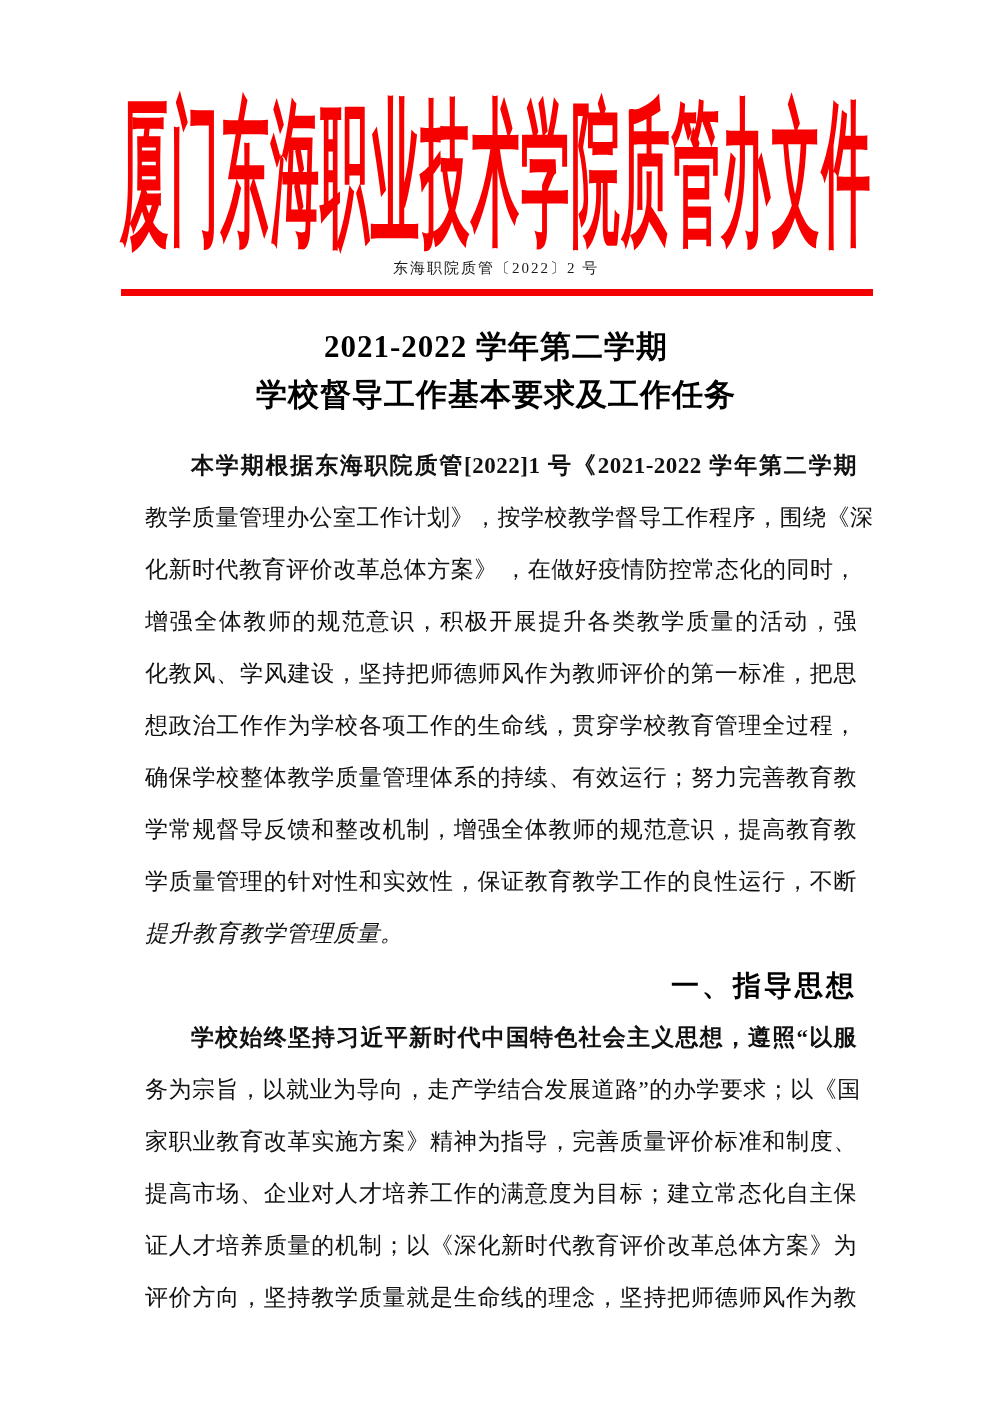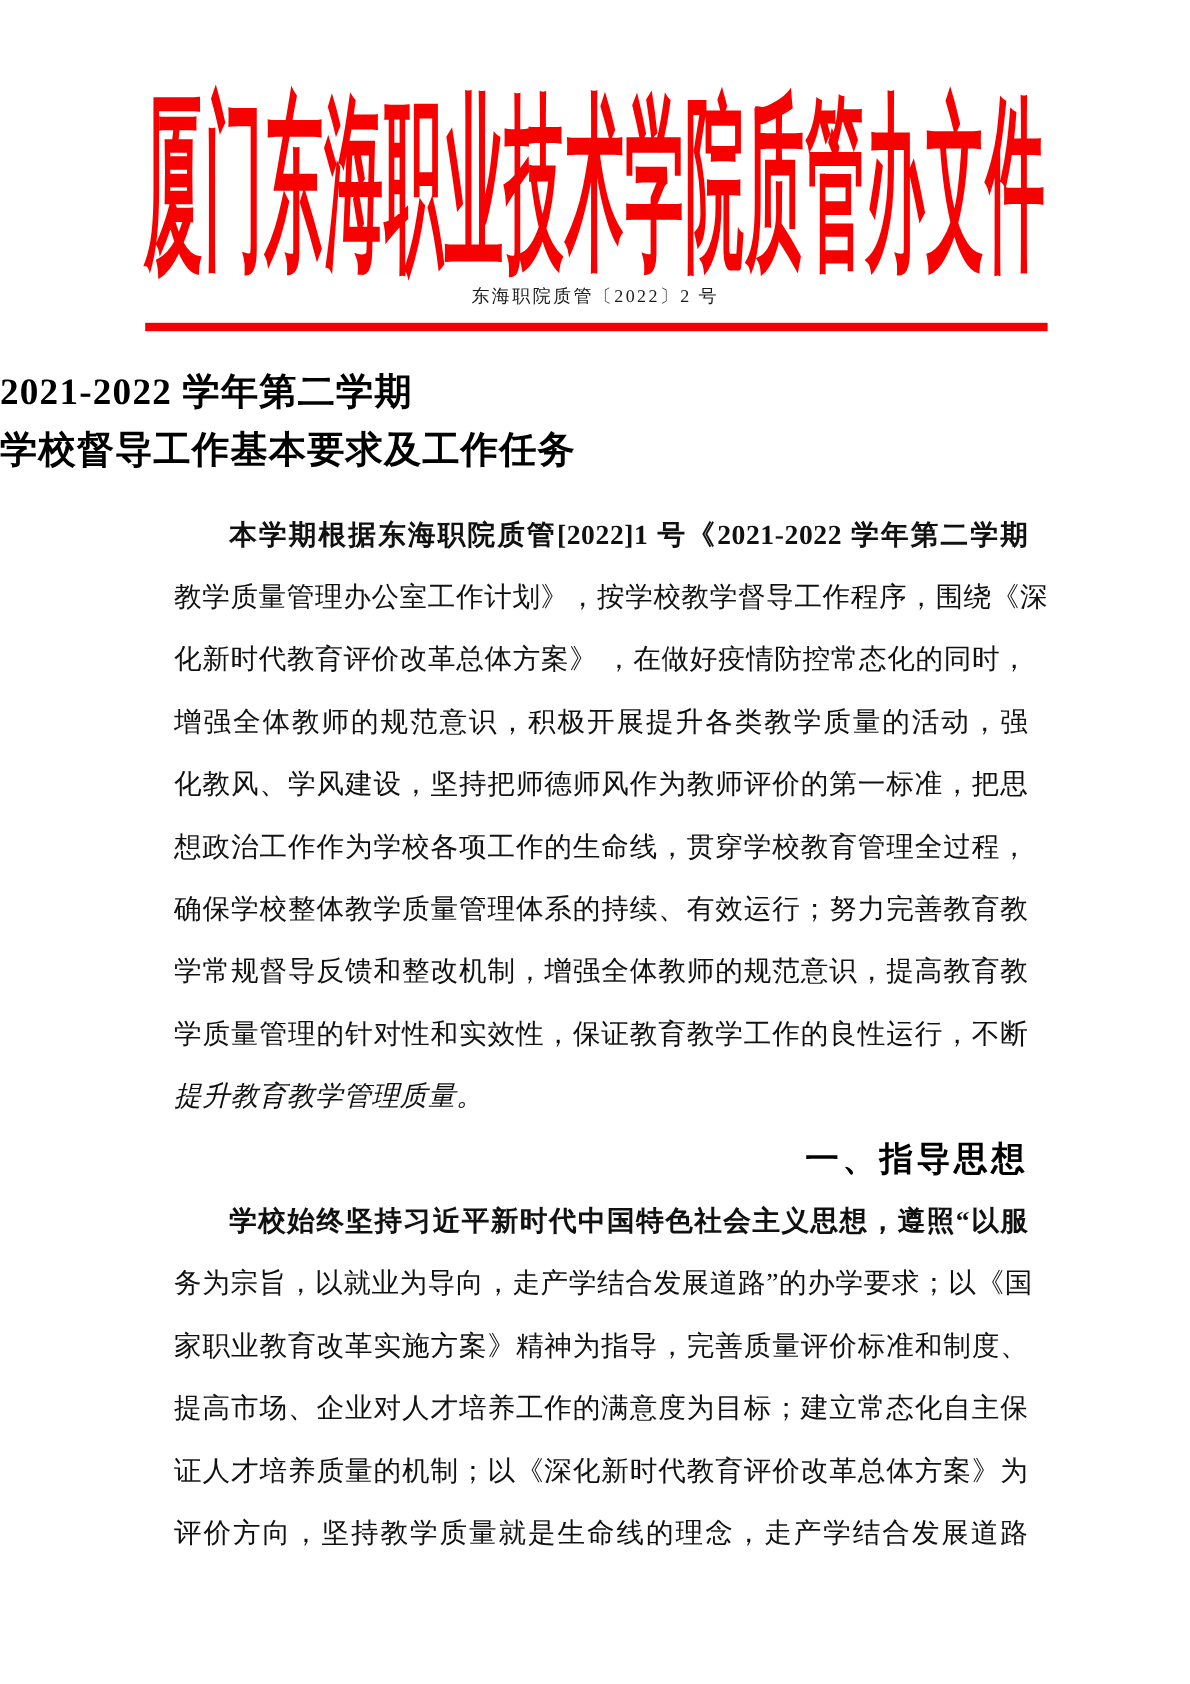--- a/index.html
+++ b/index.html
@@ -8,20 +8,21 @@
     font-family: "Liberation Serif", "DejaVu Serif", serif;
     width: 992px;
     height: 1403px;
     position: relative;
     overflow: hidden;
   }
   .page {
     position: absolute;
     inset: 0;
     background: #ffffff;
+    margin-top: 20px;
   }
 
   
   .banner-wrap {
     position: absolute;
     top: 82px;
     left: 0;
     right: 0;
     height: 150px;
   }
@@ -62,20 +63,21 @@
     height: 7px;
     background: #f40000;
   }
 
   
   .doc-title {
     position: absolute;
     top: 303px;
     left: 0;
     right: 0;
+    text-align: center;
     font-weight: bold;
     color: #000000;
     font-size: 31px;
     line-height: 48px;
     letter-spacing: 1px;
   }
 
   
   .body-block {
     position: absolute;
@@ -142,17 +144,17 @@
     <div class="body-line">学质量管理的针对性和实效性，保证教育教学工作的良性运行，不断</div>
     <div class="body-line flush">提升教育教学管理质量。</div>
 
     <div class="section-heading">一、指导思想</div>
 
     <div class="body-line indent">学校始终坚持习近平新时代中国特色社会主义思想，遵照“以服</div>
     <div class="body-line">务为宗旨，以就业为导向，走产学结合发展道路”的办学要求；以《国</div>
     <div class="body-line">家职业教育改革实施方案》精神为指导，完善质量评价标准和制度、</div>
     <div class="body-line">提高市场、企业对人才培养工作的满意度为目标；建立常态化自主保</div>
     <div class="body-line">证人才培养质量的机制；以《深化新时代教育评价改革总体方案》为</div>
-    <div class="body-line">评价方向，坚持教学质量就是生命线的理念，走产学结合发展道路</div>
+    <div class="body-line">评价方向，坚持教学质量就是生命线的理念，坚持把师德师风作为教</div>
 
   </div>
 
 </div>
 
 </body></html>

